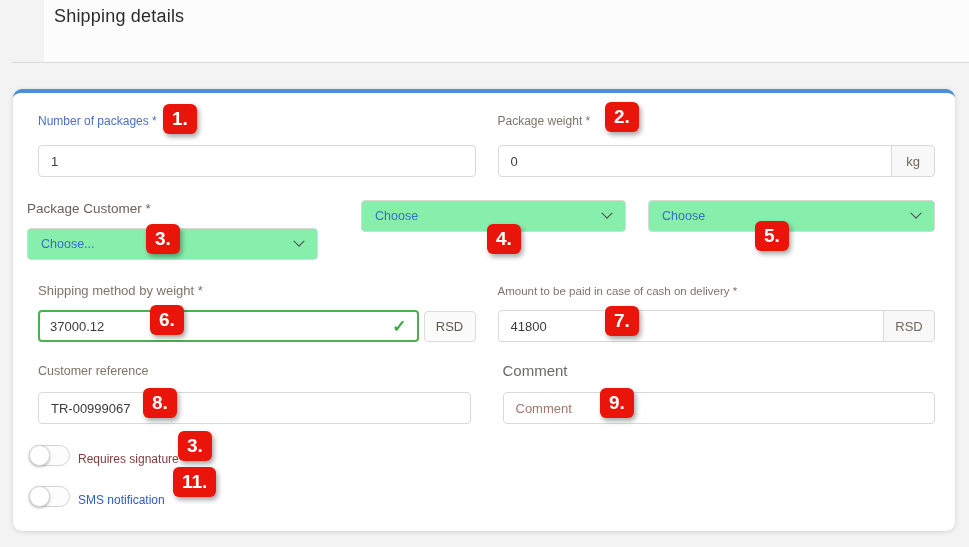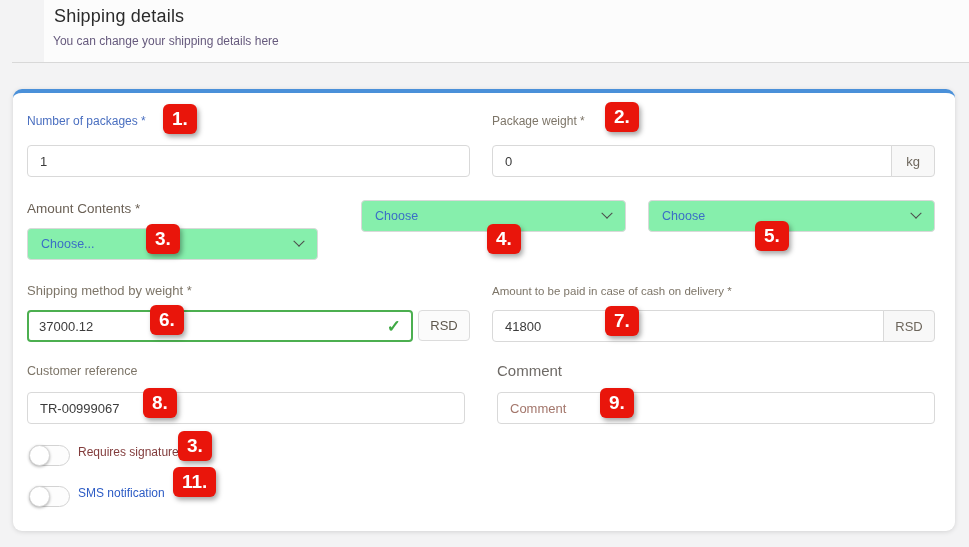--- a/index.html
+++ b/index.html
@@ -16,21 +16,21 @@
 
   
   .card{
     position:absolute; left:13px; top:89px; width:942px; height:442px;
     background:#ffffff; border-top:4px solid #4a90d9; border-radius:9px;
     box-shadow:0 1px 5px rgba(0,0,0,.13);
     padding:21px 20px 0 14px;
   }
 
   
-  .row2{ display:grid; grid-template-columns:1fr 1fr; column-gap:22px; }
+  .row2{ display:grid; grid-template-columns:1fr 1fr; column-gap:22px;margin-left:11px; }
   .row3{ display:flex; }
   .lbl{ display:block; font-size:12px; color:#7d7568; height:15px; line-height:15px; margin-bottom:16px; white-space:nowrap; }
   .lbl-blue{ color:#4a6fc0; }
   .lbl-md{ font-size:13.5px; color:#6b6156; }
   .lbl-lg{ font-size:15px; color:#6e6a66; }
   .lbl-sm{ font-size:11.5px; }
   .r2 .lbl{ height:17px; line-height:17px; margin-bottom:11px; }
   .r3 .lbl{ height:16px; line-height:16px; margin-bottom:11px; }
   .r4 .lbl{ height:18px; line-height:18px; margin-bottom:12px; }
   .mt23{ margin-top:23px; } .mt20{ margin-top:20px;gap:32px; } .mt21{ margin-top:21px; }
@@ -54,31 +54,31 @@
 
   
   .select{
     display:flex; align-items:center; height:32px; border:1px solid #d9d9d9; border-radius:4px;
     background:#86efac; padding:0 14px 0 13px; cursor:pointer;
   }
   .select-text{ flex:1; font-size:12.5px; color:#3b6ec6; }
   .chevron{ width:8px; height:8px; border-right:1.8px solid #4c4c4c; border-bottom:1.8px solid #4c4c4c; transform:rotate(45deg) translate(-2px,-2px); }
 
   
-  .price-line{ display:flex; align-items:flex-start; }
+  .price-line{ display:flex; align-items:center; }
   .valid-wrap{ flex:1; display:flex; align-items:center; height:32px; border:2px solid #4caf50; border-radius:4px; background:#fff; }
   .valid-wrap input{ flex:1; border:none; outline:none; height:26px; padding:0 10px; font-size:13px; color:#3c3c3c; background:transparent; font-family:"Liberation Sans", sans-serif; }
   .check{ font-size:17px; font-weight:bold; color:#3fa944; margin-right:10px; }
   .addon-separate{
     width:52px; height:31px; margin-left:5px; display:flex; align-items:center; justify-content:center;
     border:1px solid #dcdcdc; border-radius:4px; background:#fbfbfb; font-size:13px; color:#5f584e;
   }
 
   
-  .toggle-row{ display:flex; align-items:flex-start; margin-left:2px; height:21px; }
+  .toggle-row{ display:flex; align-items:flex-end; margin-left:2px; height:21px; }
   .toggle{ position:relative; width:41px; height:21px; border:1px solid #d3d3d3; border-radius:11px; background:#fdfdfd; cursor:pointer; flex:0 0 auto; }
   .knob{ position:absolute; left:-1px; top:-1px; width:21px; height:21px; border-radius:50%; background:#fff; border:1px solid #d6d6d6; box-shadow:0 1px 3px rgba(0,0,0,.3); }
   .toggle-label{ margin-left:8px; font-size:12px; white-space:nowrap; }
   .toggle-label.maroon{ color:#823c3c; }
   .toggle-label.blue{ color:#2d5cc5; }
   .toggle-row + .toggle-row{ margin-top:20px; }
 
   
   .badge{
     position:absolute; z-index:5; background:#e9150b; color:#fff; font-weight:bold; font-size:19px;
@@ -91,21 +91,20 @@
   .b8{ left:130px; top:295px; } .b9{ left:587px; top:295px; }
   .b10{ left:165px; top:338px; } .b11{ left:160px; top:374px; }
 </style>
 </head>
 <body>
 
 <div class="screen">
 
   <div class="page-header">
     <div class="page-title">Shipping details</div>
-    <div class="page-subtitle">You can change your shipping details here</div>
   </div>
   <div class="header-divider"></div>
 
   <div class="card">
 
     <div class="row2 r1">
       <div class="field">
         <label class="lbl lbl-blue">Number of packages *</label>
         <input class="txt" value="1" style="">
       </div>
@@ -113,21 +112,21 @@
         <label class="lbl">Package weight *</label>
         <div class="input-group">
           <input class="txt" value="0" style="">
           <span class="addon addon-kg">kg</span>
         </div>
       </div>
     </div>
 
     <div class="row3 r2 mt23">
       <div style="width:291px;">
-        <label class="lbl lbl-md">Amount Contents *</label>
+        <label class="lbl lbl-md">Package Customer *</label>
         <div class="select">
           <span class="select-text">Choose...</span>
           <span class="chevron"></span>
         </div>
       </div>
       <div style="width:265px; margin-left:43px;">
         <div class="select">
           <span class="select-text">Choose</span>
           <span class="chevron"></span>
         </div>

